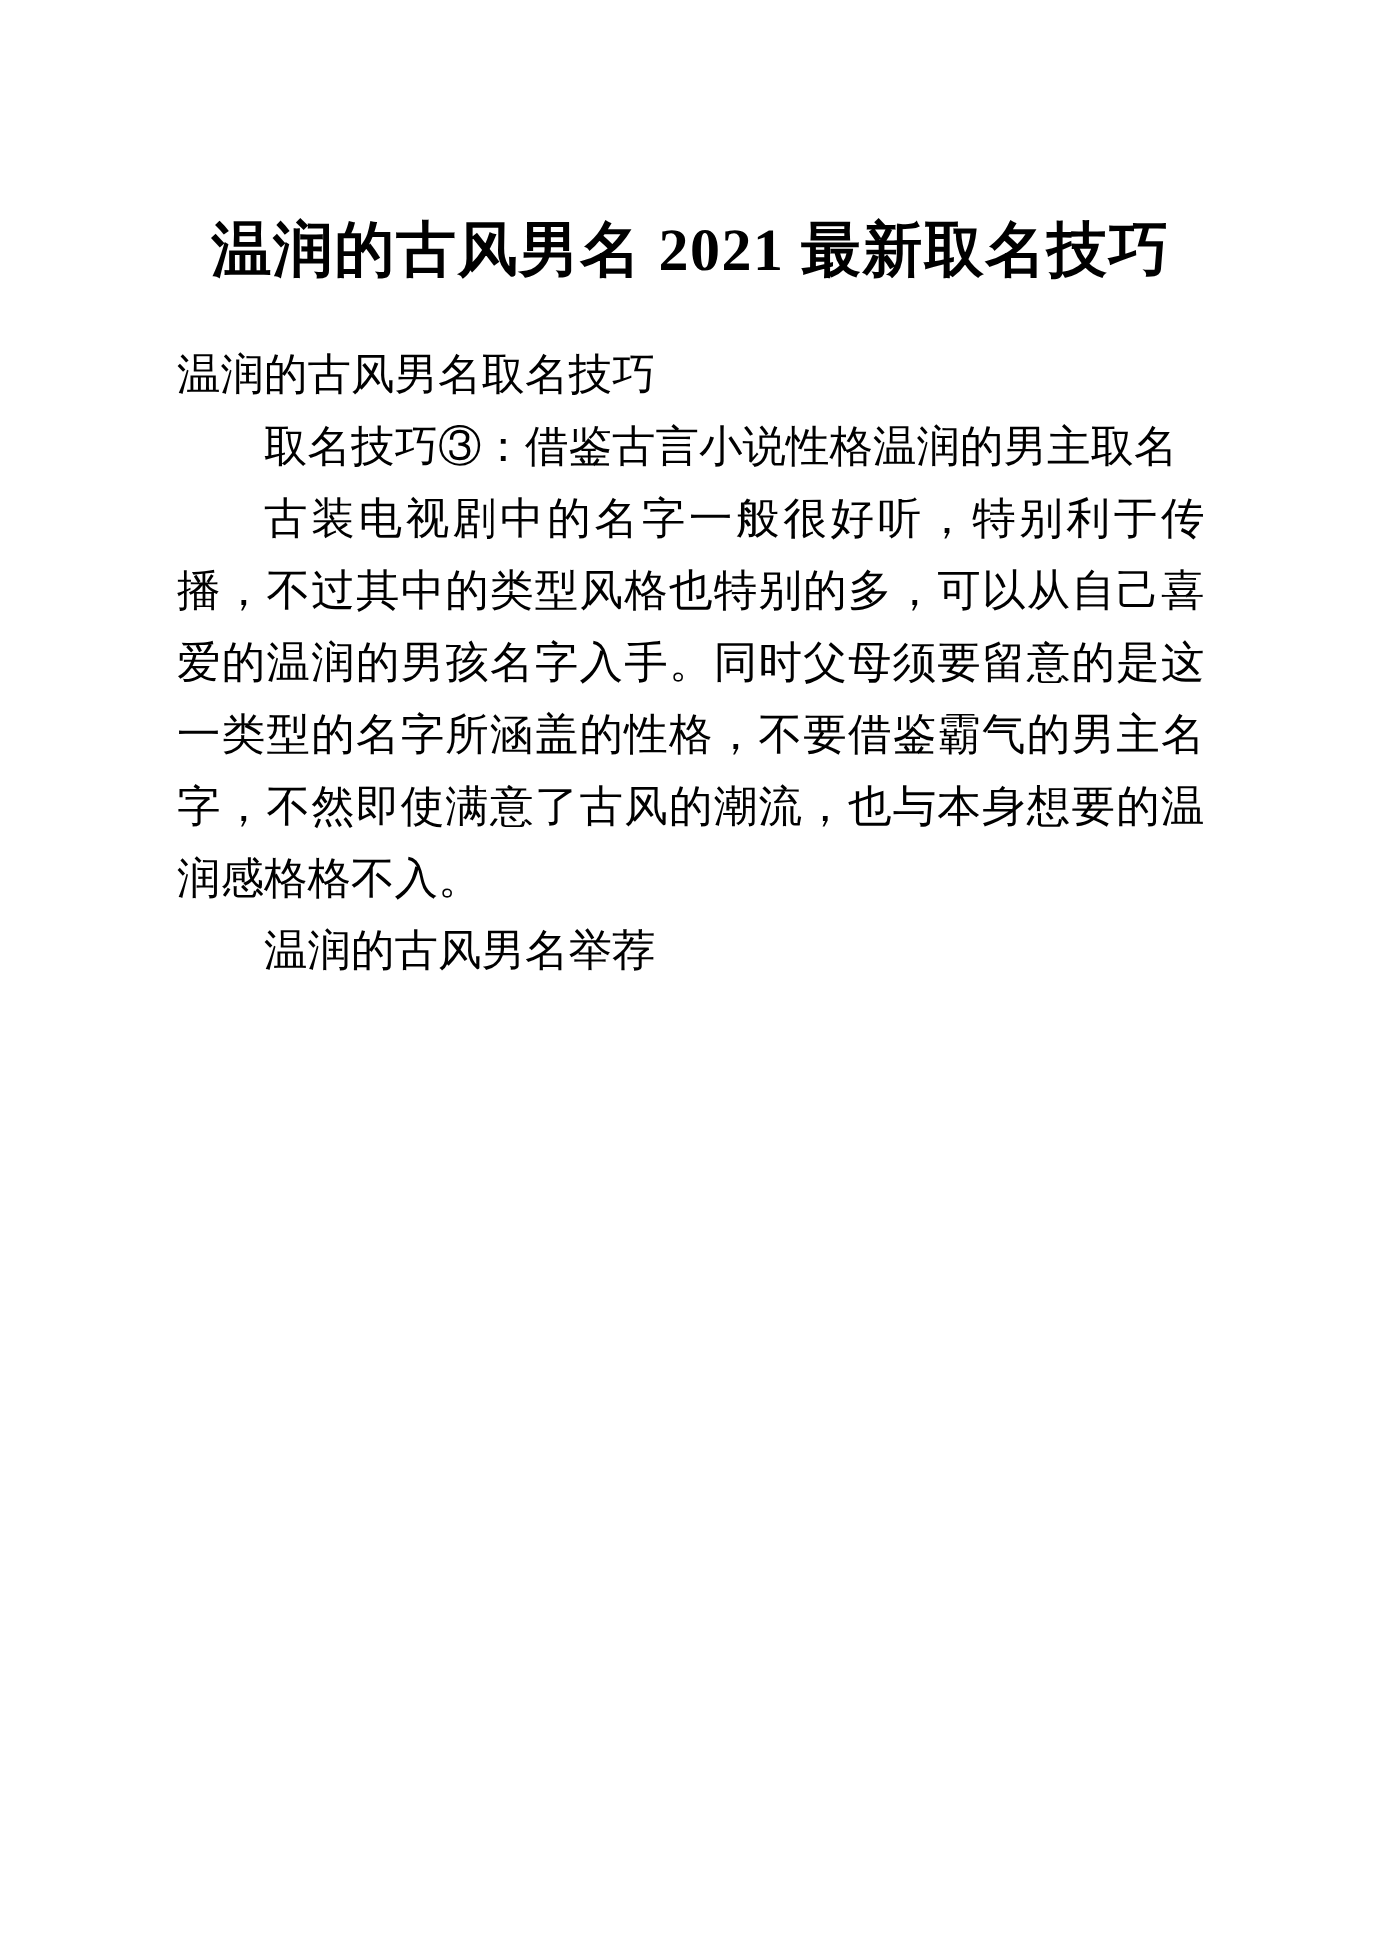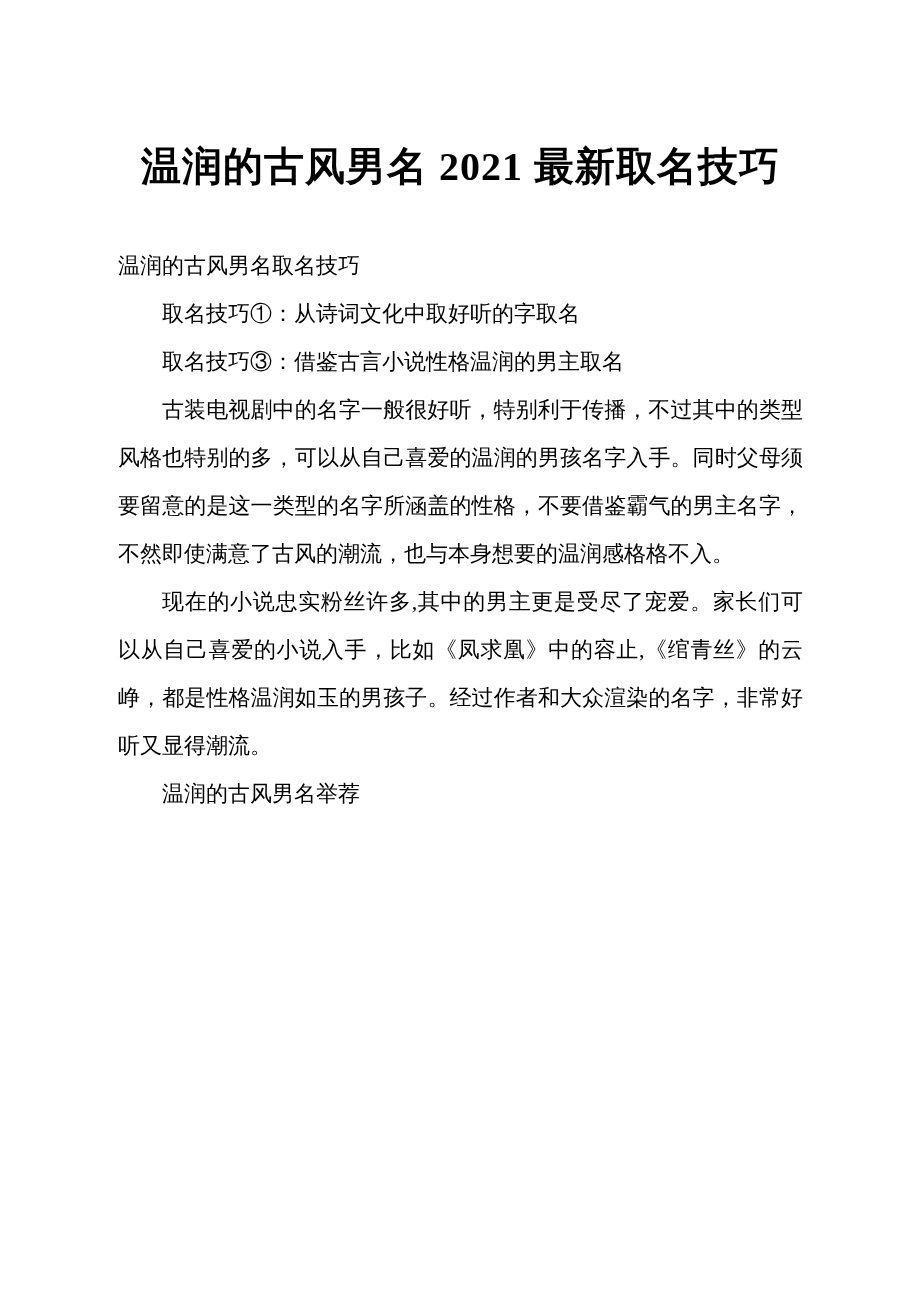--- a/index.html
+++ b/index.html
@@ -21,40 +21,38 @@
   .doc-title {
     margin: 0;
     font-size: 40px;
     line-height: 50px;
     font-weight: 700;
     text-align: center;
     letter-spacing: 1px;
     white-space: nowrap;
   }
   .doc-body {
-    margin-top: 50px;
-    font-size: 22px;
+    margin-top: 34px;
+    font-size: 29px;
     line-height: 48px;
     text-align: justify;
   }
   .para {
     margin: 0;
     padding: 0;
   }
   .para.indent {
     text-indent: 2em;
   }
 </style>
 </head>
 <body>
 
 <div class="page">
   <h1 class="doc-title">温润的古风男名 2021 最新取名技巧</h1>
 
   <div class="doc-body">
     <p class="para">温润的古风男名取名技巧</p>
-    <p class="para indent">取名技巧①：从诗词文化中取好听的字取名</p>
     <p class="para indent">取名技巧③：借鉴古言小说性格温润的男主取名</p>
     <p class="para indent">古装电视剧中的名字一般很好听，特别利于传播，不过其中的类型风格也特别的多，可以从自己喜爱的温润的男孩名字入手。同时父母须要留意的是这一类型的名字所涵盖的性格，不要借鉴霸气的男主名字，不然即使满意了古风的潮流，也与本身想要的温润感格格不入。</p>
-    <p class="para indent">现在的小说忠实粉丝许多,其中的男主更是受尽了宠爱。家长们可以从自己喜爱的小说入手，比如《凤求凰》中的容止,《绾青丝》的云峥，都是性格温润如玉的男孩子。经过作者和大众渲染的名字，非常好听又显得潮流。</p>
     <p class="para indent">温润的古风男名举荐</p>
   </div>
 </div>
 
 </body></html>

